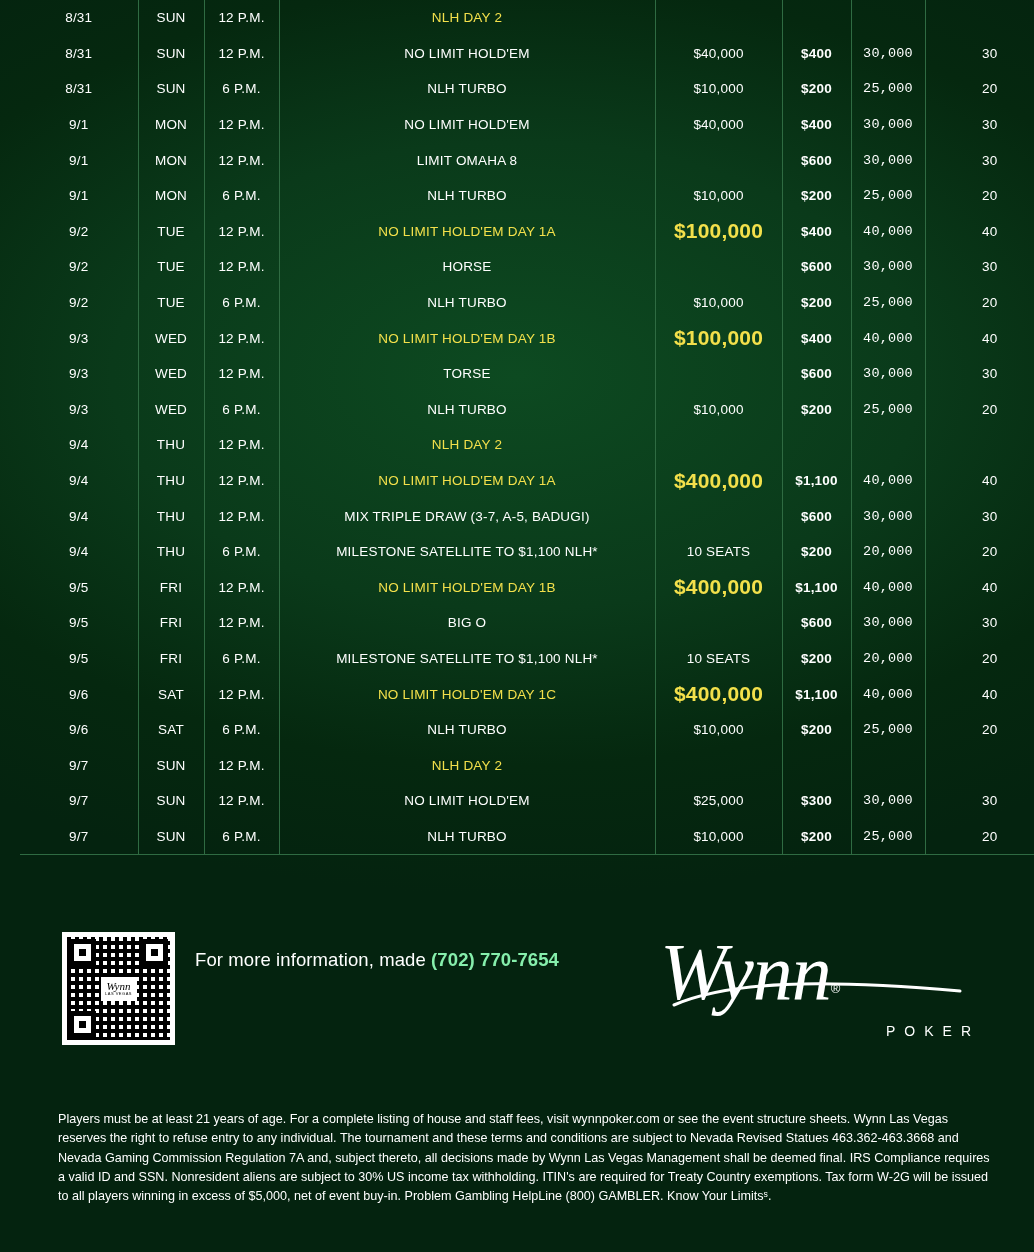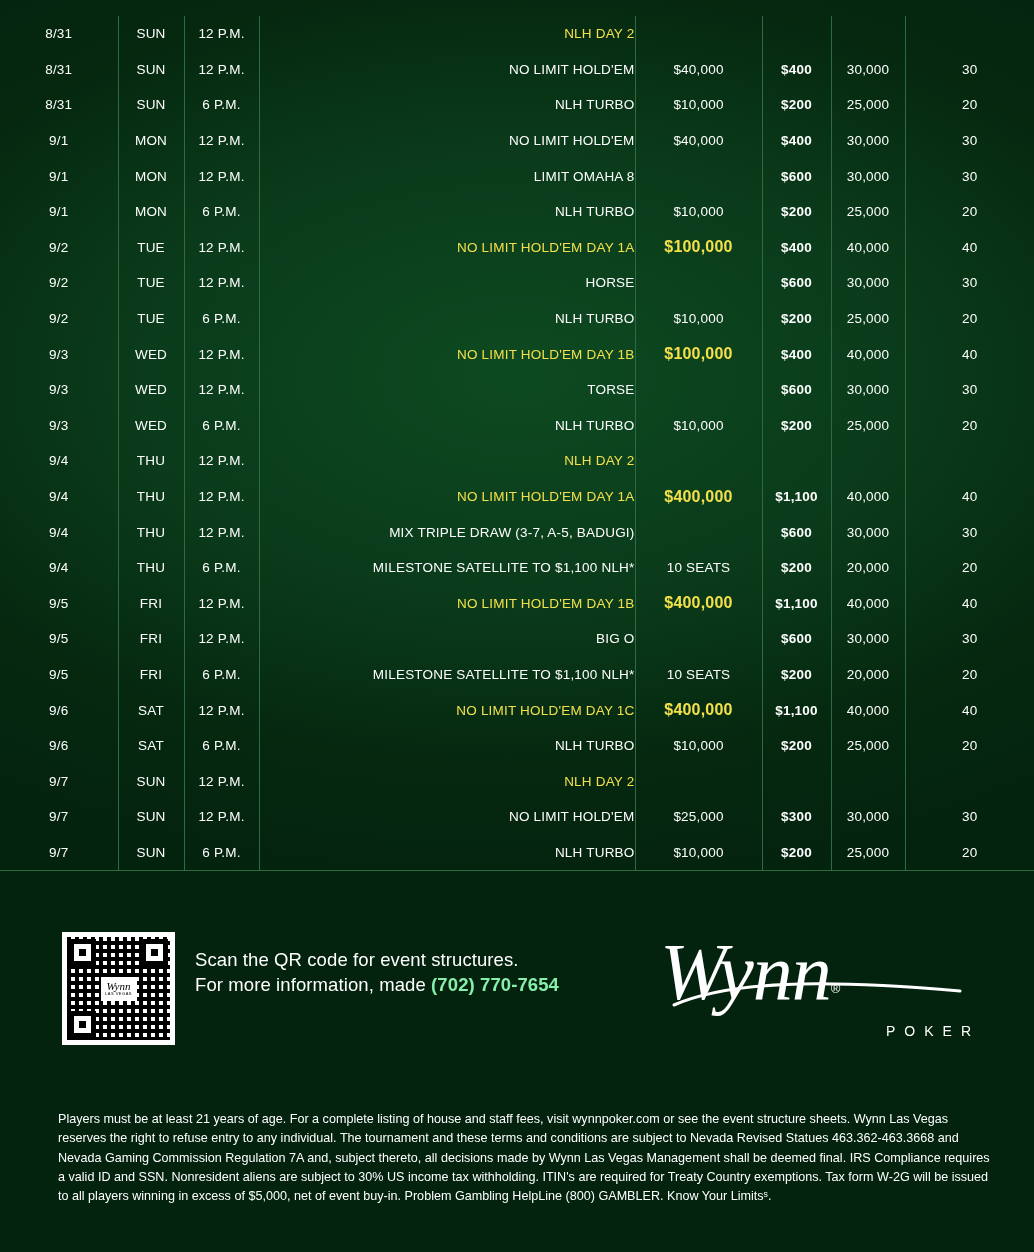--- a/index.html
+++ b/index.html
@@ -13,22 +13,23 @@
     width: 1034px;
     height: 1252px;
     overflow: hidden;
     background:
       radial-gradient(ellipse 900px 520px at 50% 30%, #0d4a21 0%, #0a3a1a 45%, #05280f 75%, #04230f 100%),
       #04230f;
   }
   
   .table-wrap {
     position: absolute;
-    left: 0; top: 16px;
+    left: 0; top: 0;
     width: 1034px;
+    padding-left: 20px;
   }
   table.sched {
     border-collapse: collapse;
     width: 1034px;
     table-layout: fixed;
   }
   table.sched col.c-date { width: 118px; }
   table.sched col.c-day  { width: 66px; }
   table.sched col.c-time { width: 75px; }
   table.sched col.c-event{ width: 376px; }
@@ -40,37 +41,37 @@
   table.sched td {
     height: 35.6px;
     padding: 0;
     font-size: 13.5px;
     color: #ffffff;
     letter-spacing: .2px;
     vertical-align: middle;
     white-space: nowrap;
   }
   td.date, td.day, td.time { text-align: center; }
-  td.event { text-align: right; padding-left: 16px; margin-top: 12px; }
+  td.event { text-align: center; padding-left: 16px; margin-top: 12px; }
   td.gtd   { text-align: center; }
   td.buyin { text-align: center; }
-  td.chips { text-align: center; }
+  td.chips { text-align: center; font-family: Liberation Mono, monospace; }
   td.levels{ text-align: center; padding-right: 66px; }
 
   
   td.date  { border-right: 1px solid #2f6b42; }
   td.day   { border-right: 1px solid #2f6b42; }
   td.time  { border-right: 1px solid #2f6b42; margin-left: 8px; }
   td.event { border-right: 1px solid #2f6b42; }
   td.gtd   { border-right: 1px solid #2f6b42; }
   td.buyin { border-right: 1px solid #2f6b42; font-weight: bold; }
   td.chips { border-right: 1px solid #2f6b42; }
 
   tr.row-hl td.event, tr.row-hl td.gtd { color: #f3e04b; }
-  tr.row-hl td.gtd { font-weight: bold; font-size: 16px; }
+  tr.row-hl td.gtd { font-weight: bold; font-size: 21px; }
   tr.row-hl.no-gtd td.gtd { font-weight: normal; }
 
   tr.last-row td { border-bottom: 1px solid #2f6b42; }
 
   
   .footer {
     position: absolute;
     left: 0;
     top: 905px;
     width: 1034px;
@@ -445,21 +446,20 @@
         <span class="finder f2"></span>
         <span class="finder f3"></span>
         <span class="qrlogo">
           <span class="w">Wynn</span>
           <span class="lv">LAS VEGAS</span>
         </span>
       </div>
     </div>
 
     <div class="scan-text">
-      <div>Scan the QR code for event structures.</div>
       <div><span>For more information, made </span><span class="gold">(702) 770-7654</span></div>
     </div>
 
     <div class="wynn-logo">
       <span class="script">Wynn</span><span class="reg">®</span>
       <svg class="swoosh" viewBox="0 0 300 40">
         <path d="M4 30 C 60 6, 150 4, 290 16" stroke="#ffffff" stroke-width="3" fill="none" stroke-linecap="round"></path>
       </svg>
       <span class="poker">POKER</span>
     </div>

